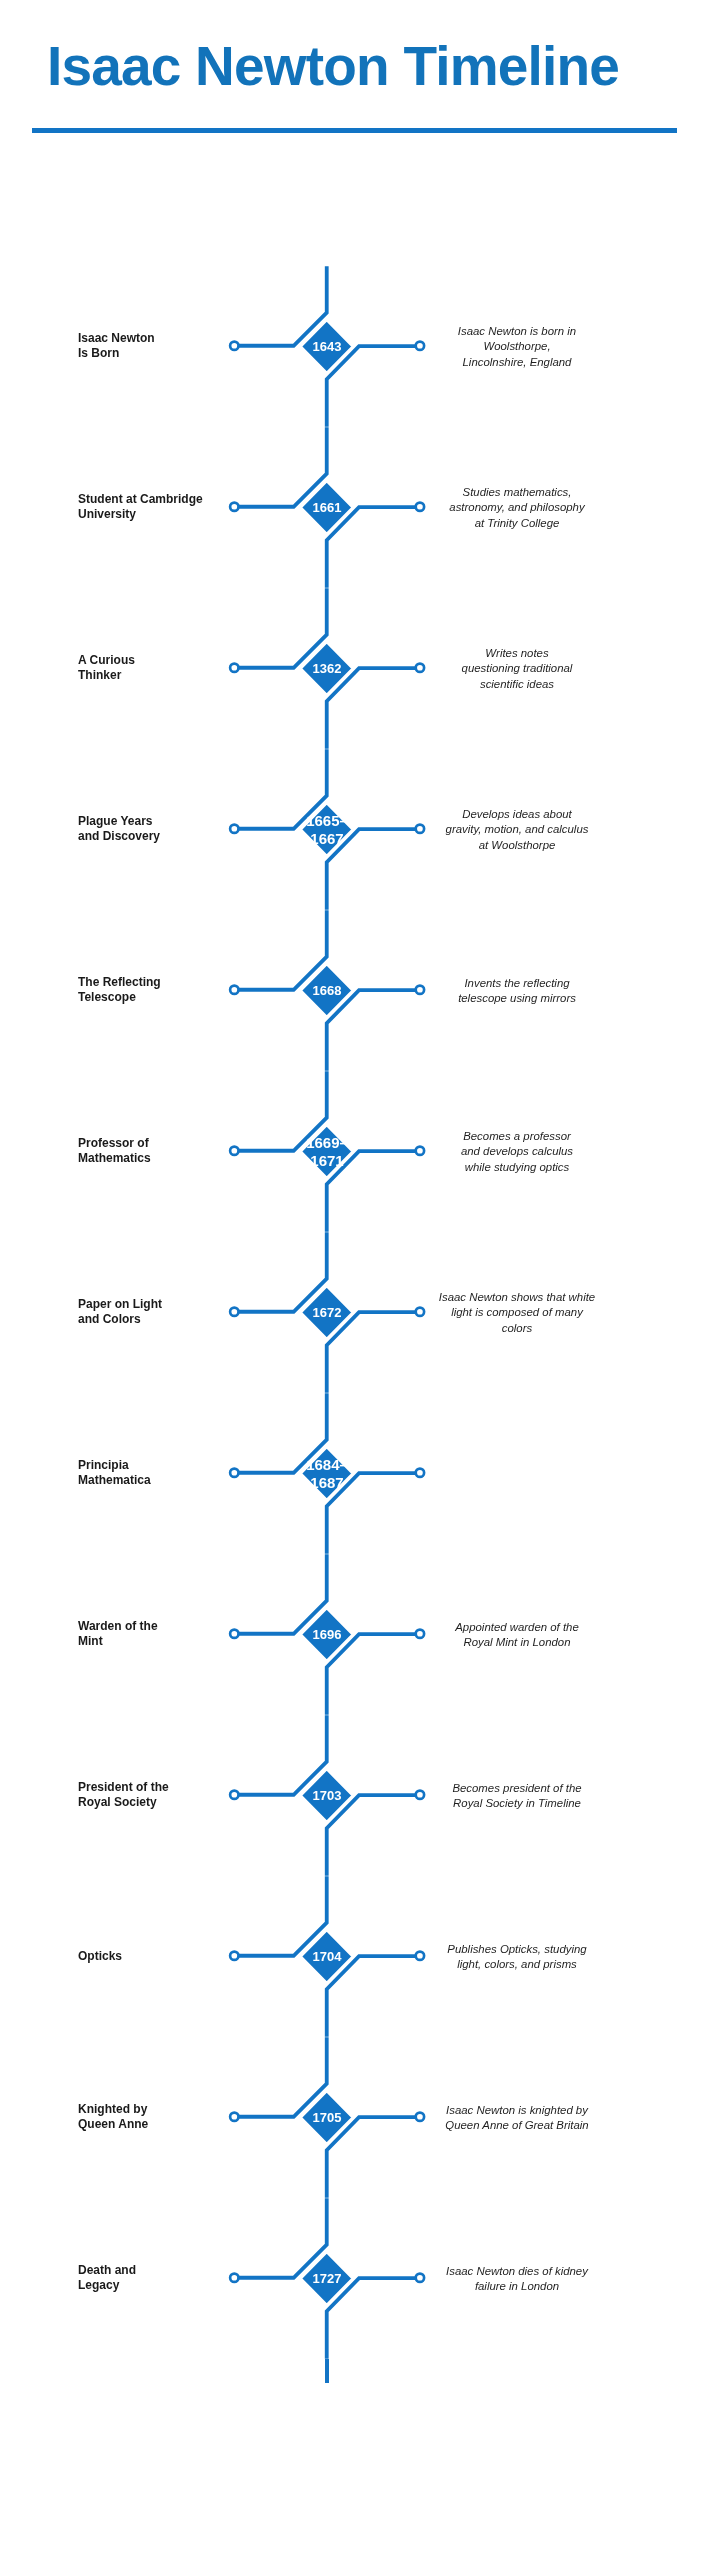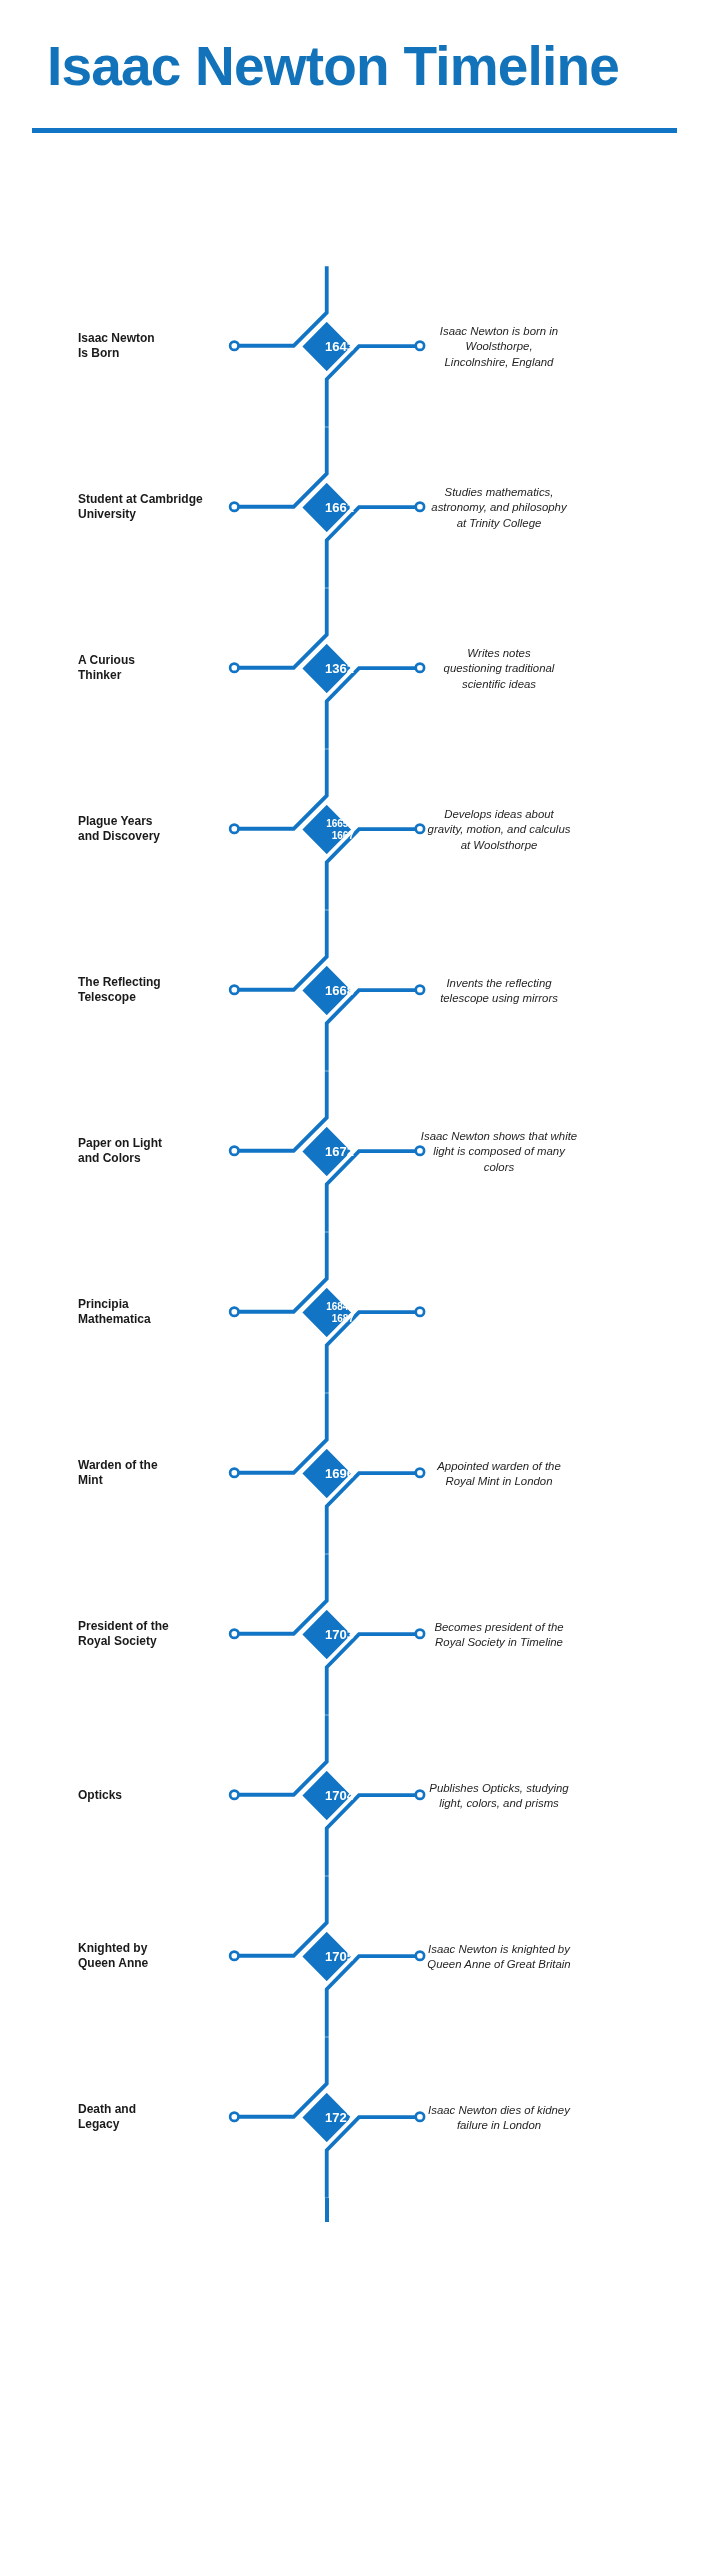--- a/index.html
+++ b/index.html
@@ -65,31 +65,31 @@
     line-height:1.3;
     color:var(--label-color);
     white-space:pre-line;
   }
   .entry-year{
     position:absolute;
     left:300px;
     width:54px;
     top:50%;
     transform:translateY(-50%);
-    text-align:right;
+    text-align:center;
     font-size:13px;
     font-weight:bold;
     line-height:1.1;
     color:#ffffff;
     white-space:pre-line;
   }
-  .entry.dual .entry-year{font-size:10px;line-height:1.2;}
+  .entry.dual .entry-year{font-size:15px;line-height:1.2;}
   .entry-desc{
     position:absolute;
-    left:404px;
+    left:422px;
     width:190px;
     top:50%;
     transform:translateY(-50%);
     text-align:center;
     font-size:11.4px;
     font-style:italic;
     line-height:1.35;
     color:var(--desc-color);
     white-space:pre-line;
   }
@@ -184,20 +184,36 @@
         <circle class="tl-node" cx="552" cy="104.5" r="5.5"></circle>
         <polygon class="tl-diamond" points="429.5,71 463.5,105.5 429.5,140 395.5,105.5"></polygon>
       </svg>
       <div class="entry-label">The Reflecting
 Telescope</div>
       <div class="entry-year">1668</div>
       <div class="entry-desc">Invents the reflecting
 telescope using mirrors</div>
     </div>
 
+    <div class="entry dual">
+      <svg class="connector" viewBox="0 0 932 211" xmlns="http://www.w3.org/2000/svg">
+        <path class="tl-path" d="M429.5 0 L429.5 61 L386 104.5 L312 104.5"></path>
+        <path class="tl-path" d="M548 105 L472 105 L429.5 148.5 L429.5 211"></path>
+        <circle class="tl-node" cx="308" cy="104.5" r="5.5"></circle>
+        <circle class="tl-node" cx="552" cy="104.5" r="5.5"></circle>
+        <polygon class="tl-diamond" points="429.5,71 463.5,105.5 429.5,140 395.5,105.5"></polygon>
+      </svg>
+      <div class="entry-label">Professor of
+Mathematics</div>
+      <div class="entry-year">1669–
+1671</div>
+      <div class="entry-desc">Becomes a professor
+and develops calculus
+while studying optics</div>
+    </div>
 
     <div class="entry">
       <svg class="connector" viewBox="0 0 932 211" xmlns="http://www.w3.org/2000/svg">
         <path class="tl-path" d="M429.5 0 L429.5 61 L386 104.5 L312 104.5"></path>
         <path class="tl-path" d="M548 105 L472 105 L429.5 148.5 L429.5 211"></path>
         <circle class="tl-node" cx="308" cy="104.5" r="5.5"></circle>
         <circle class="tl-node" cx="552" cy="104.5" r="5.5"></circle>
         <polygon class="tl-diamond" points="429.5,71 463.5,105.5 429.5,140 395.5,105.5"></polygon>
       </svg>
       <div class="entry-label">Paper on Light

